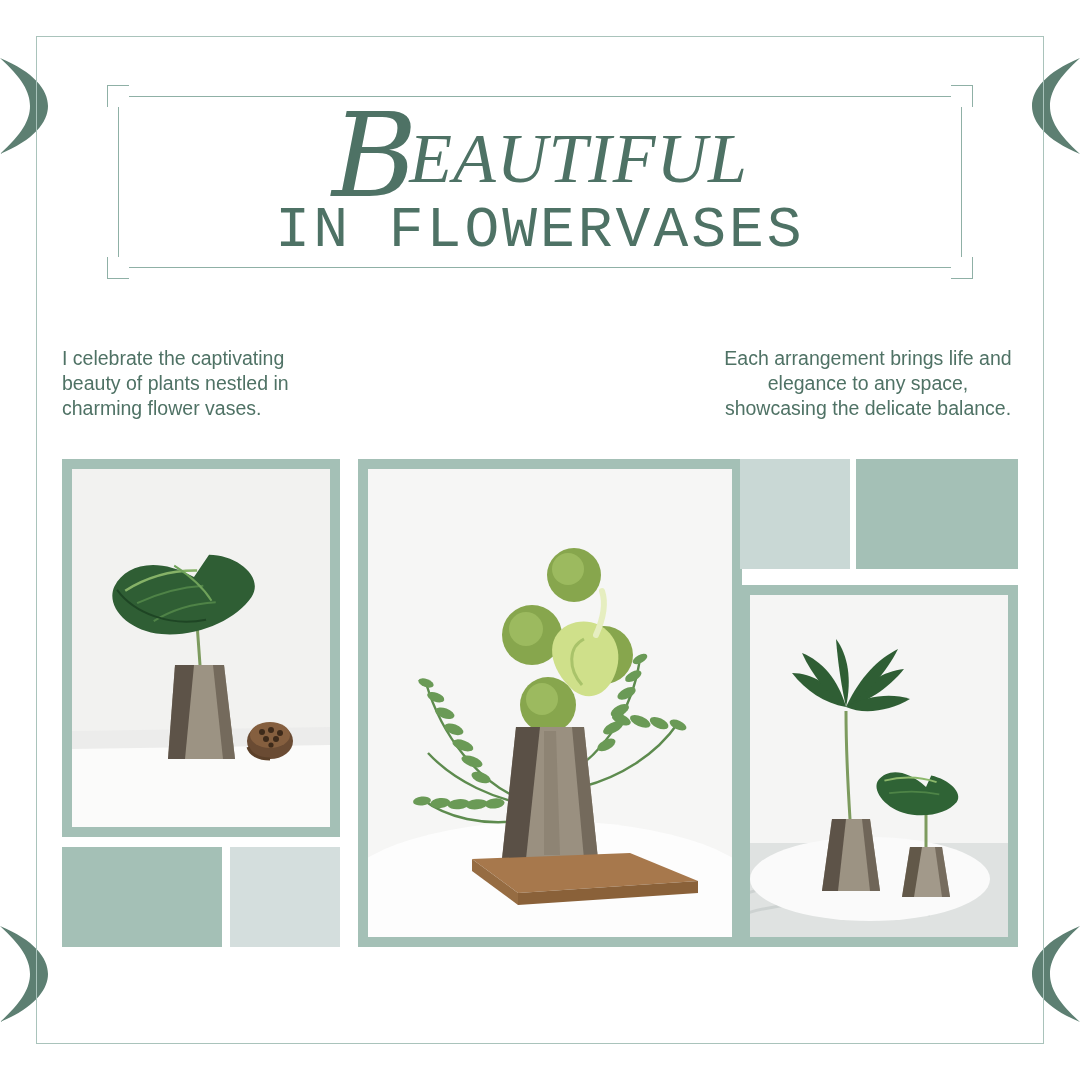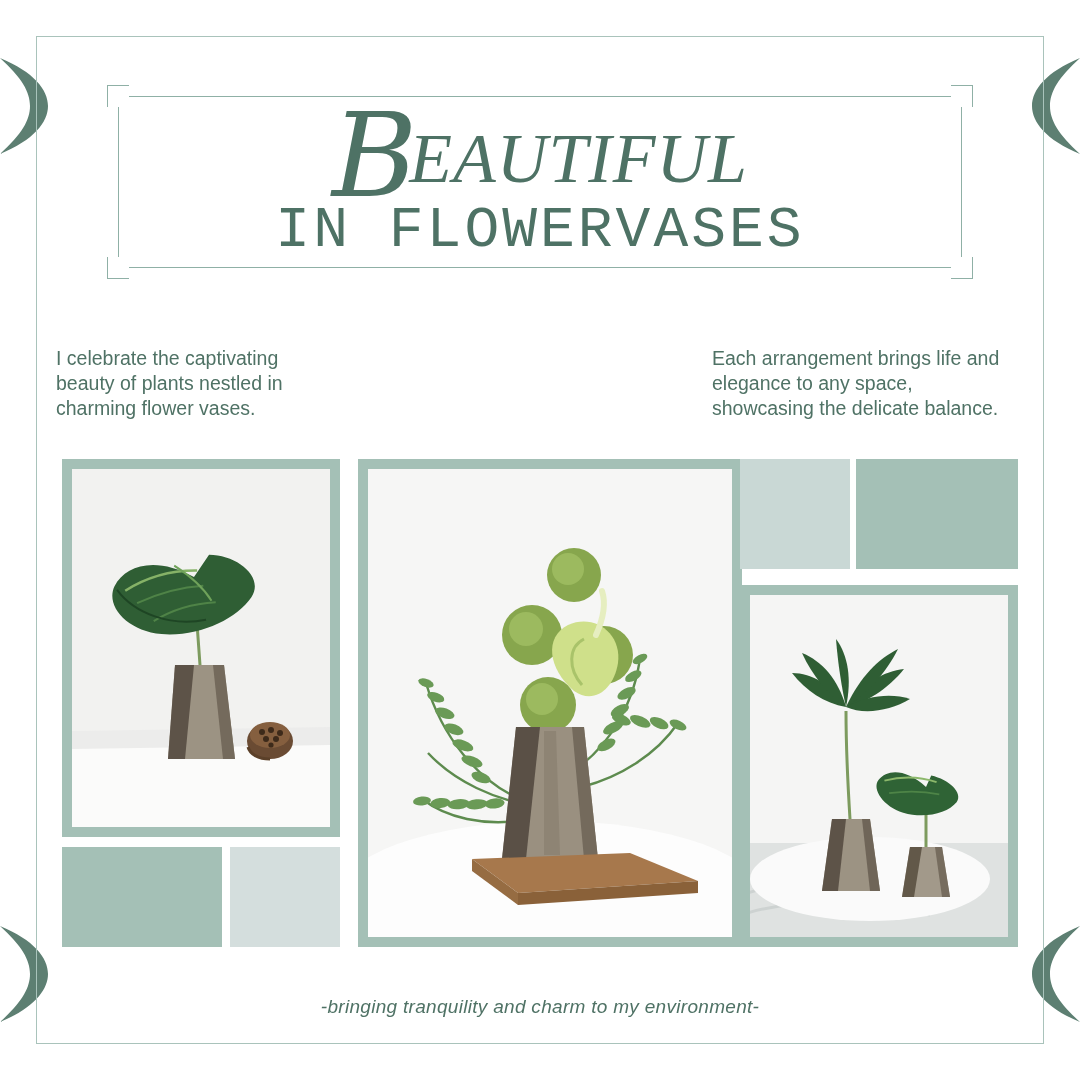--- a/index.html
+++ b/index.html
@@ -120,35 +120,35 @@
     font-size: 58px;
     letter-spacing: 3px;
     line-height: 1;
     margin-top: 8px;
     white-space: nowrap;
   }
 
   
   .cols {
     position: absolute;
-    left: 56px;
+    left: 62px;
     top: 346px;
     width: 956px;
     display: flex;
     justify-content: space-between;
     gap: 12px;
   }
   .col {
     width: 272px;
     color: #4f7265;
     font-size: 19.5px;
     line-height: 25px;
   }
   .col.c1 { text-align: left; }
-  .col.c2 { width: 300px; }
+  .col.c2 { text-align: center; width: 300px; }
   .col.c3 { text-align: right; }
 
   
   .grid { position: absolute; left: 62px; top: 459px; }
 
   .photo {
     position: absolute;
     box-sizing: border-box;
     overflow: hidden;
     background: #f4f5f4;
@@ -388,15 +388,14 @@
         </svg>
       </div>
     </div>
 
     <div class="swatch s1"></div>
     <div class="swatch s2"></div>
     <div class="swatch s3"></div>
     <div class="swatch s4"></div>
   </div>
 
-  <div class="tagline">-bringing tranquility and charm to my environment-</div>
 
 </div>
 
 </body></html>

